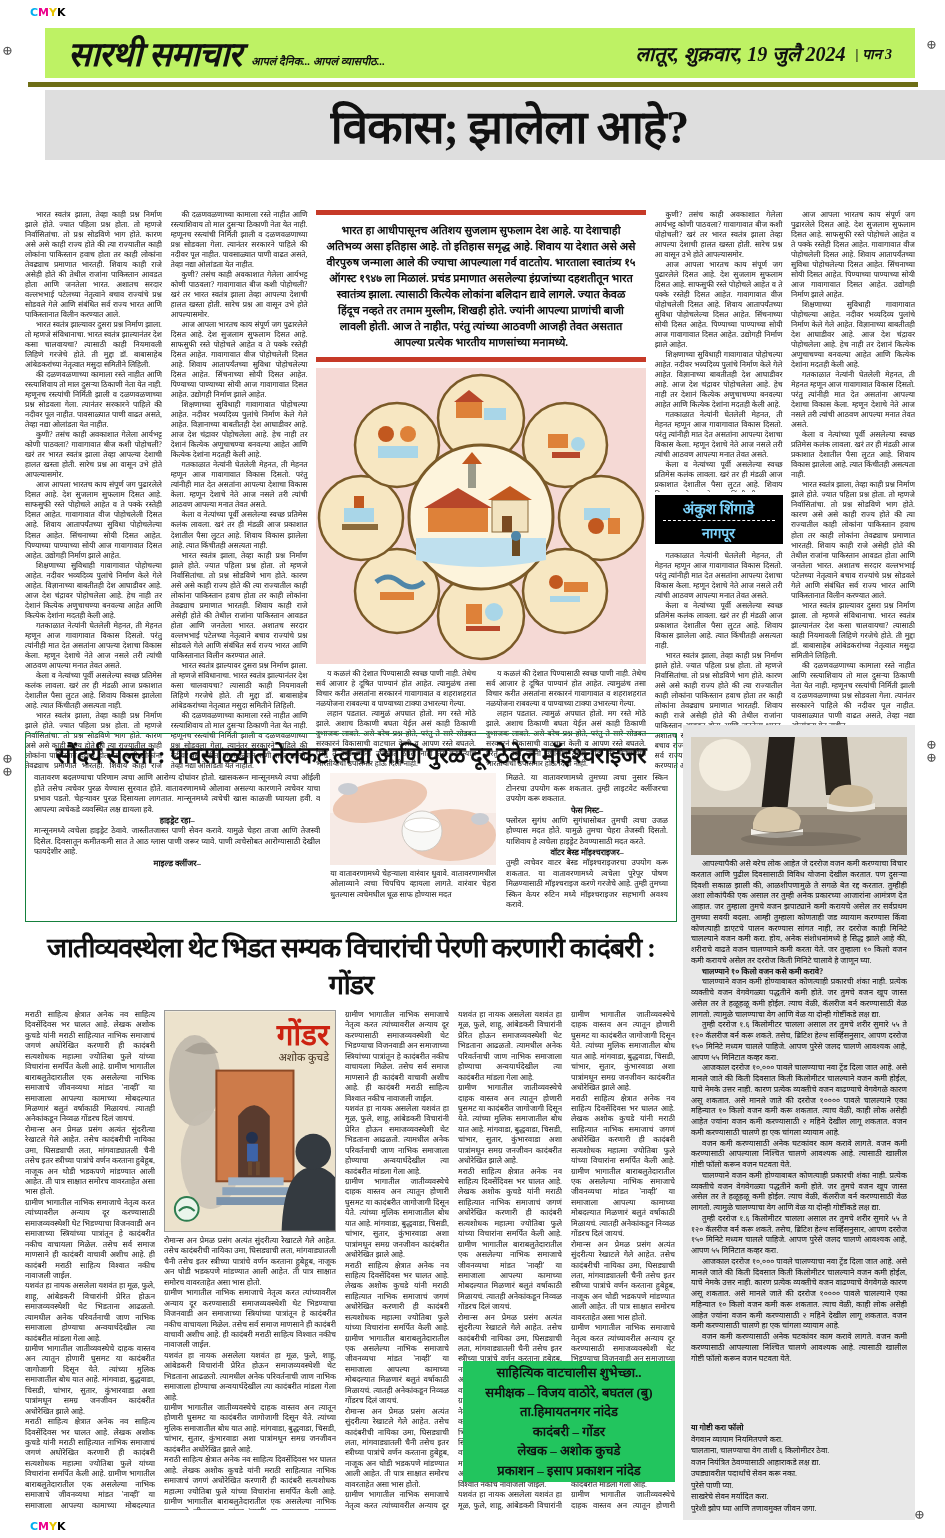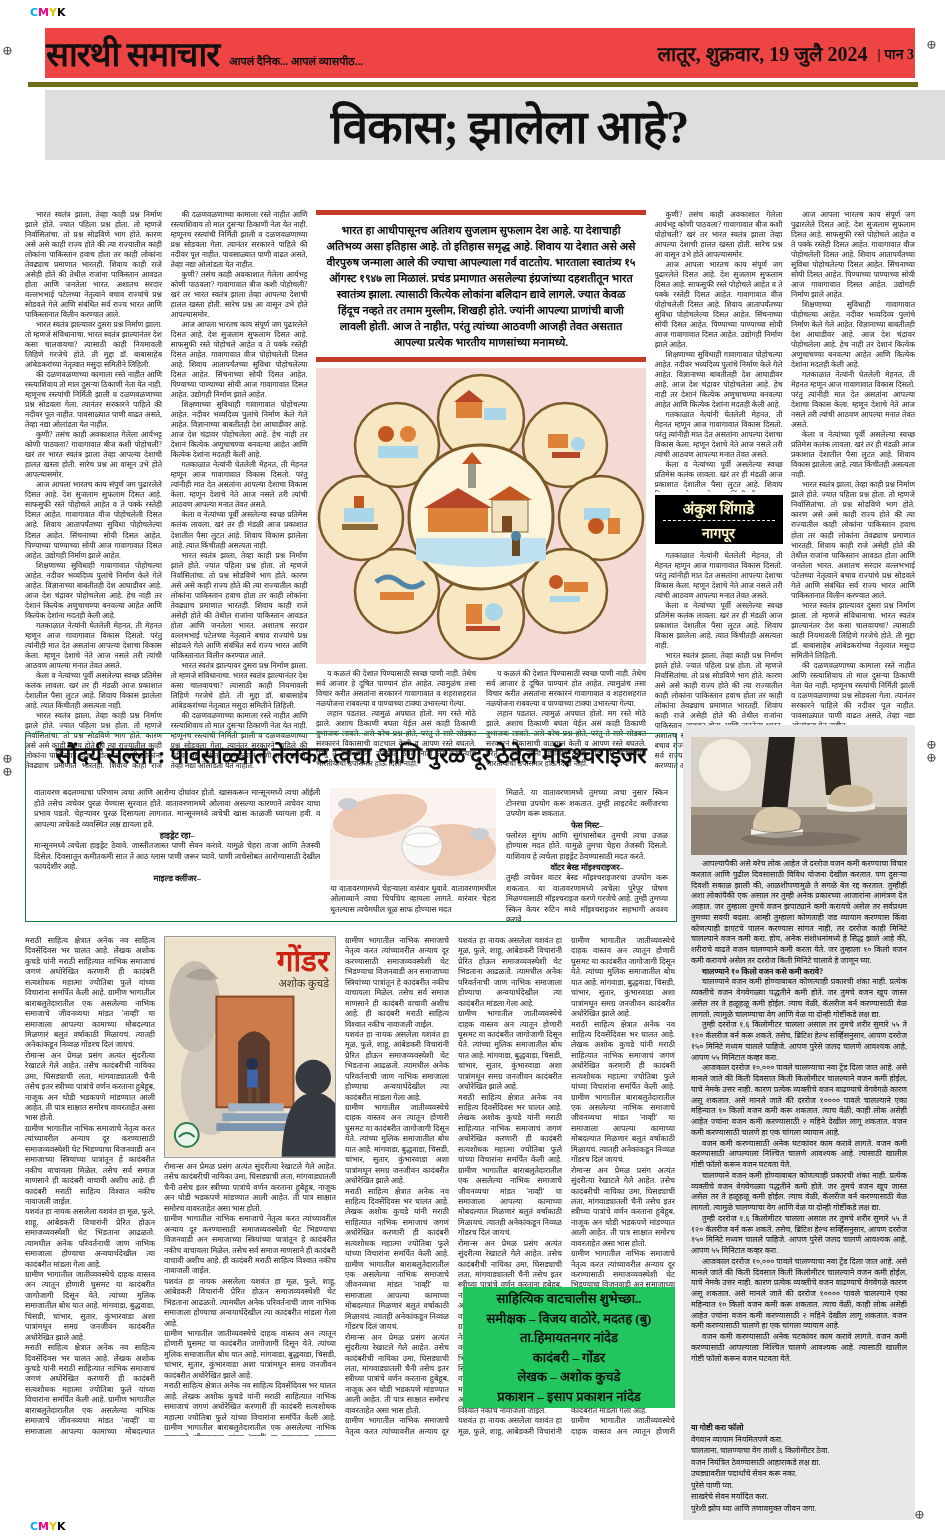--- a/index.html
+++ b/index.html
@@ -8,21 +8,21 @@
     width:945px; height:1538px; position:relative; overflow:hidden;
     font-family:"Liberation Serif","DejaVu Serif",serif; color:#111;
   }
   .reg { position:absolute; color:#555; font-size:13px; line-height:1; }
   .cmyk { position:absolute; font-family:"DejaVu Sans",sans-serif; font-size:11px; font-weight:bold; letter-spacing:0; }
   .cmyk b:nth-child(1){color:#00aeef;} .cmyk b:nth-child(2){color:#ec008c;}
   .cmyk b:nth-child(3){color:#e8c400;} .cmyk b:nth-child(4){color:#000;}
 
   
   .masthead { position:absolute; left:45px; top:28px; width:870px; height:50px;
-    background:#ef4444; display:flex; align-items:center; padding:0 1px; }
+    background:#bef264; display:flex; align-items:center; padding:0 23px;font-style:italic; }
   .mast-title { font-size:34px; font-weight:900; letter-spacing:-1px; }
   .mast-tag { font-size:11px; font-weight:bold; margin-left:10px; margin-top:14px; }
   .mast-right { margin-left:auto; display:flex; align-items:center; gap:10px; }
   .mast-date { font-size:20px; font-weight:900; }
   .mast-page { font-size:14px; font-weight:900; }
   .rule-olive { position:absolute; left:28px; top:82px; width:890px; height:5px; background:#6e6e16; }
 
   
   .headline-band { position:absolute; left:45px; top:90px; width:929px; height:70px;
     background:#dedede; display:flex; align-items:center; justify-content:center; }
@@ -35,32 +35,32 @@
   .mid { width:330px; height:100%; display:flex; flex-direction:column; }
   .highlight { border-top:5px solid #c63a28; border-bottom:5px solid #c63a28;
     padding:8px 10px; font-size:11px; font-weight:bold; line-height:1.45; text-align:center; height:152px; overflow:hidden; }
   .illus { margin-top:6px; width:330px; height:296px; }
   .midtext { margin-top:5px; flex:1; overflow:hidden; column-count:2; column-gap:10px;
     font-size:7.6px; line-height:1.32; text-align:justify; }
   .col5 { width:128px; height:100%; display:flex; flex-direction:column; }
   .coltext { overflow:hidden; font-size:7.6px; line-height:1.32; text-align:justify; }
   .ct-top { height:282px; }
   .ct-bottom { flex:1; margin-top:4px; }
-  .authorbox { background:#000; color:#fef9c3; text-align:center; padding:3px 2px 2px; margin:3px 0; }
+  .authorbox { background:#000; color:#7dd3fc; text-align:center; padding:3px 2px 2px; margin:3px 0; }
   .authorbox .an { font-size:15px; font-weight:bold; }
   .authorbox .dash { border-top:1.5px dashed #fff; margin:2px 6px; }
   .authorbox .ap { font-size:14px; font-weight:bold; }
   .col6 { width:124px; }
 
   
   .beauty { position:absolute; left:25px; top:733px; width:652px; height:189px;
     border:1px solid #15803d; padding:4px 8px; overflow:hidden; }
   .beauty h2 { text-align:center; font-size:23px; font-weight:700; letter-spacing:-0.5px; }
   .beauty-row { display:flex; gap:10px; margin-top:3px; }
-  .b-col { font-size:7.8px; line-height:1.35; text-align:justify; overflow:hidden; height:148px;margin-top:15px; }
+  .b-col { font-size:7.8px; line-height:1.35; text-align:justify; overflow:hidden; height:148px; }
   .b-c1 { width:290px; }
   .b-c2 { width:168px; }
   .b-c3 { width:164px; }
   .b-sub { text-align:center; font-weight:bold; font-size:8.2px; }
   .b-img { width:168px; height:92px; }
 
   .review { position:absolute; left:25px; top:928px; width:652px; height:590px; overflow:hidden; }
   .review h2 { font-size:27px; font-weight:900; letter-spacing:-1px; text-align:center; }
   .review-cols { display:flex; gap:9px; margin-top:8px; height:500px; position:relative; }
   .r-col { font-size:7.8px; line-height:1.34; text-align:justify; overflow:hidden; height:100%; }
@@ -255,20 +255,21 @@
       <p>मिळते. या वातावरणामध्ये तुमच्या त्वचा नुसार स्किन टोनरचा उपयोग करू शकतात. तुम्ही लाइटवेट क्लींजरचा उपयोग करू शकतात.</p>
       <div class="b-sub">फेस मिस्ट–</div>
       <p>फ्लोरल सुगंध आणि सुगंधासोबत तुमची त्वचा उजळ होण्यास मदत होते. यामुळे तुमचा चेहरा तेजस्वी दिसतो. याशिवाय हे त्वचेला हाइड्रेट ठेवण्यासाठी मदत करते.</p>
       <div class="b-sub">वॉटर बेस्ड मॉइश्चराइजर–</div>
       <p>तुम्ही त्वचेवर वाटर बेस्ड मॉइश्चराइजरचा उपयोग करू शकतात. या वातावरणामध्ये त्वचेला पुरेपूर पोषण मिळण्यासाठी मॉइश्चराइज करणे गरजेचे आहे. तुम्ही तुमच्या स्किन केयर रुटिन मध्ये मॉइश्चराइजर सहभागी अवश्य करावे.</p>
     </div>
   </div>
 </section>
 
 <section class="review">
+  <h2>जातीव्यवस्थेला थेट भिडत सम्यक विचारांची पेरणी करणारी कादंबरी : गोंडर</h2>
   <div class="review-cols">
     <div class="r-col r-c1">
         <p>मराठी साहित्य क्षेत्रात अनेक नव साहित्य दिवसेंदिवस भर घालत आहे. लेखक अशोक कुचडे यांनी मराठी साहित्यात नाभिक समाजाचं जगणं अधोरेखित करणारी ही कादंबरी सत्यशोधक महात्मा ज्योतिबा फुले यांच्या विचारांना समर्पित केली आहे. ग्रामीण भागातील बाराबलुतेदारातील एक असलेल्या नाभिक समाजाचे जीवनव्यथा मांडत 'नाव्ही' या समाजाला आपल्या कामाच्या मोबदल्यात मिळणारं बलुतं वर्षाकाठी मिळायचं. त्यातही अनेकांकडून निव्वळ गोंडरच दिलं जायचं.</p>
         <p>रोमान्स अन प्रेमळ प्रसंग अत्यंत सुंदरीत्या रेखाटले गेले आहेत. तसेच कादंबरीची नायिका उमा, घिसड्याची लता, मांगवाड्यातली चैनी तसेच इतर स्त्रीच्या पात्रांचे वर्णन करताना हुबेहूब, नाजूक अन थोडी भडकपणे मांडण्यात आली आहेत. ती पात्र साक्षात समोरच वावरताहेत असा भास होतो.</p>
         <p>ग्रामीण भागातील नाभिक समाजाचे नेतृत्व करत त्यांच्यावरील अन्याय दूर करण्यासाठी समाजव्यवस्थेशी थेट भिडण्याचा विजनवाडी अन समाजाच्या स्त्रियांच्या पात्रांतून हे कादंबरीत नकीच वाचायला मिळेल. तसेच सर्व समाज माणसाने ही कादंबरी वाचावी अशीच आहे. ही कादंबरी मराठी साहित्य विश्वात नकीच नावाजली जाईल.</p>
         <p>यशवंत हा नायक असलेला यशवंत हा मूळ, फुले, शाहू, आंबेडकरी विचारांनी प्रेरित होऊन समाजव्यवस्थेशी थेट भिडताना आढळतो. त्यामधील अनेक परिवर्तनाची जाण नाभिक समाजाला होण्याचा अन्वयार्थदेखील त्या कादंबरीत मांडला गेला आहे.</p>
         <p>ग्रामीण भागातील जातीव्यवस्थेचे दाहक वास्तव अन त्यातून होणारी घुसमट या कादंबरीत जागोजागी दिसून येते. त्यांच्या मुलिक समाजातील बोध यात आहे. मांगवाडा, बुद्धवाडा, चिसडी, चांभार, सुतार, कुंभारवाडा अशा पात्रांमधून समग्र जनजीवन कादंबरीत अधोरेखित झाले आहे.</p>
         <p>मराठी साहित्य क्षेत्रात अनेक नव साहित्य दिवसेंदिवस भर घालत आहे. लेखक अशोक कुचडे यांनी मराठी साहित्यात नाभिक समाजाचं जगणं अधोरेखित करणारी ही कादंबरी सत्यशोधक महात्मा ज्योतिबा फुले यांच्या विचारांना समर्पित केली आहे. ग्रामीण भागातील बाराबलुतेदारातील एक असलेल्या नाभिक समाजाचे जीवनव्यथा मांडत 'नाव्ही' या समाजाला आपल्या कामाच्या मोबदल्यात मिळणारं बलुतं वर्षाकाठी मिळायचं. त्यातही अनेकांकडून निव्वळ गोंडरच दिलं जायचं.</p>
       </div>
     <div class="r-wide">
@@ -320,21 +321,21 @@
     <div class="r-col r-c5">
         <p>ग्रामीण भागातील जातीव्यवस्थेचे दाहक वास्तव अन त्यातून होणारी घुसमट या कादंबरीत जागोजागी दिसून येते. त्यांच्या मुलिक समाजातील बोध यात आहे. मांगवाडा, बुद्धवाडा, चिसडी, चांभार, सुतार, कुंभारवाडा अशा पात्रांमधून समग्र जनजीवन कादंबरीत अधोरेखित झाले आहे.</p>
         <p>मराठी साहित्य क्षेत्रात अनेक नव साहित्य दिवसेंदिवस भर घालत आहे. लेखक अशोक कुचडे यांनी मराठी साहित्यात नाभिक समाजाचं जगणं अधोरेखित करणारी ही कादंबरी सत्यशोधक महात्मा ज्योतिबा फुले यांच्या विचारांना समर्पित केली आहे. ग्रामीण भागातील बाराबलुतेदारातील एक असलेल्या नाभिक समाजाचे जीवनव्यथा मांडत 'नाव्ही' या समाजाला आपल्या कामाच्या मोबदल्यात मिळणारं बलुतं वर्षाकाठी मिळायचं. त्यातही अनेकांकडून निव्वळ गोंडरच दिलं जायचं.</p>
         <p>रोमान्स अन प्रेमळ प्रसंग अत्यंत सुंदरीत्या रेखाटले गेले आहेत. तसेच कादंबरीची नायिका उमा, घिसड्याची लता, मांगवाड्यातली चैनी तसेच इतर स्त्रीच्या पात्रांचे वर्णन करताना हुबेहूब, नाजूक अन थोडी भडकपणे मांडण्यात आली आहेत. ती पात्र साक्षात समोरच वावरताहेत असा भास होतो.</p>
         <p>ग्रामीण भागातील नाभिक समाजाचे नेतृत्व करत त्यांच्यावरील अन्याय दूर करण्यासाठी समाजव्यवस्थेशी थेट भिडण्याचा विजनवाडी अन समाजाच्या स्त्रियांच्या पात्रांतून हे कादंबरीत नकीच वाचायला मिळेल. तसेच सर्व समाज माणसाने ही कादंबरी वाचावी अशीच आहे. ही कादंबरी मराठी साहित्य विश्वात नकीच नावाजली जाईल.</p>
         <p>यशवंत हा नायक असलेला यशवंत हा मूळ, फुले, शाहू, आंबेडकरी विचारांनी प्रेरित होऊन समाजव्यवस्थेशी थेट भिडताना आढळतो. त्यामधील अनेक परिवर्तनाची जाण नाभिक समाजाला होण्याचा अन्वयार्थदेखील त्या कादंबरीत मांडला गेला आहे.</p>
         <p>ग्रामीण भागातील जातीव्यवस्थेचे दाहक वास्तव अन त्यातून होणारी घुसमट या कादंबरीत जागोजागी दिसून येते. त्यांच्या मुलिक समाजातील बोध यात आहे. मांगवाडा, बुद्धवाडा, चिसडी, चांभार, सुतार, कुंभारवाडा अशा पात्रांमधून समग्र जनजीवन कादंबरीत अधोरेखित झाले आहे.</p>
       </div>
     <div class="credits">
         <p>साहित्यिक वाटचालीस शुभेच्छा..</p>
-        <p>समीक्षक – विजय वाठोरे, मदतह (बु)</p>
+        <p>समीक्षक – विजय वाठोरे, बघतल (बु)</p>
         <p>ता.हिमायतनगर नांदेड</p>
         <p>कादंबरी – गोंडर</p>
         <p>लेखक – अशोक कुचडे</p>
         <p>प्रकाशन – इसाप प्रकाशन नांदेड</p>
       </div>
   </div>
 </section>
 
 <aside class="walking">
   <svg class="w-img" viewBox="0 0 216 118">

